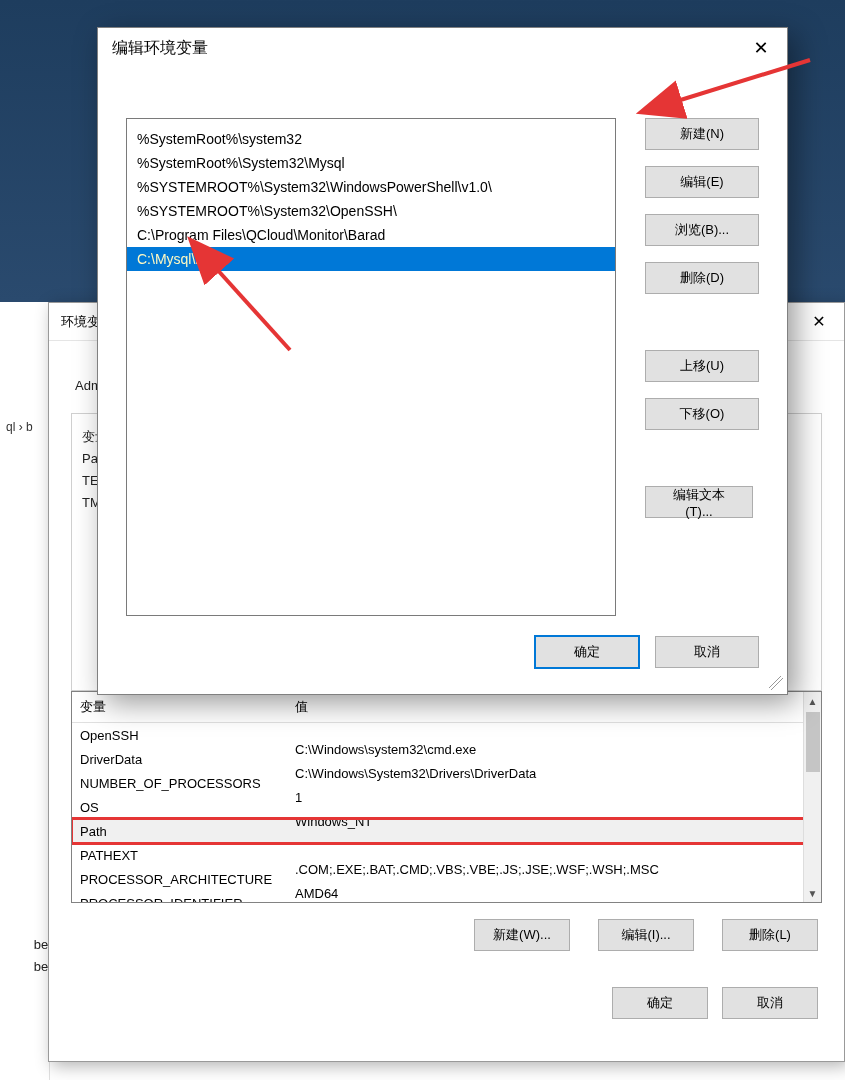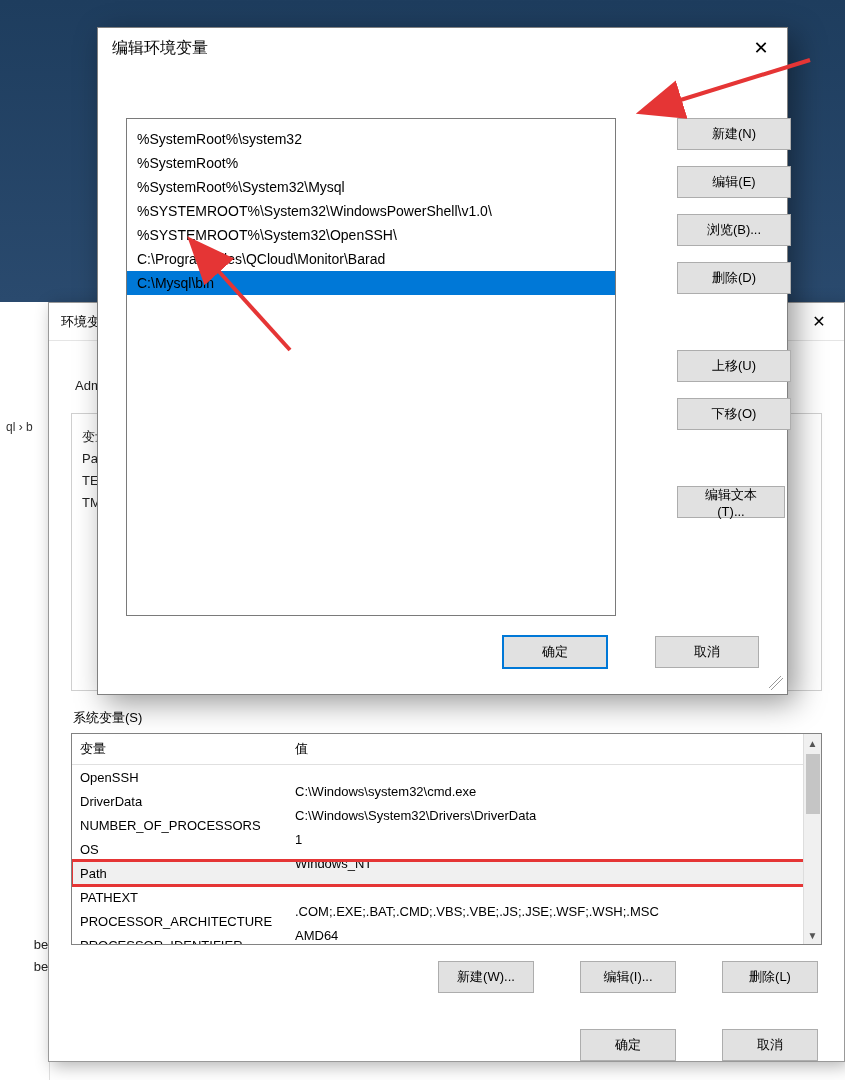--- a/index.html
+++ b/index.html
@@ -107,28 +107,27 @@
     background:#c5c5c5;
   }
 
   .btn {
     min-width:96px; height:32px;
     background:#e1e1e1; border:1px solid #adadad;
     font-size:13px; padding:0 16px;
     display:inline-flex; align-items:center; justify-content:center;
     cursor:pointer;
     font-family: inherit;
-    margin-left: 32px;
   }
   .btn.primary {
     outline:2px solid #0078d7; outline-offset:-1px;
   }
 
   .sys-btn-row {
-    display:flex; gap:14px; justify-content:flex-end; margin:16px 4px 0 0;
+    display:flex; gap:28px; justify-content:flex-end; margin:16px 4px 0 0;
   }
 
   .env-bottom-row {
     display:flex; gap:14px; justify-content:flex-end; margin:36px 4px 0 0;
   }
 
   
   .edit-dialog {
     position:absolute;
     left:97px; top:27px;
@@ -155,21 +154,21 @@
   .path-list {
     position:absolute; left:8px; top:20px; width:490px; height:498px;
     border:1px solid #7a7a7a; background:#fff;
     padding-top:8px;
   }
   .path-item {
     height:24px; padding:3px 10px; display:flex; align-items:center;
     font-size:14px; white-space:nowrap; overflow:hidden;
   }
   .path-item.selected {
-    background:#0078d7; color:#000000;
+    background:#0078d7; color:#fef9c3;
   }
 
   .right-buttons {
     position:absolute; right:8px; top:20px; width:114px;
     display:flex; flex-direction:column; gap:16px;
   }
   .right-buttons .gap { height:24px; }
   .right-buttons .btn { width:114px; }
 
   .ok-row {
@@ -222,21 +221,20 @@
   <div class="env-body">
 
     <div class="user-var-snip" style="margin:18px 0 0 4px">Admi</div>
     <div class="groupbox-top" style="height:278px;">
       <div class="user-var-snip" style="margin-top:-8px">变量</div>
       <div class="user-var-snip">Pat</div>
       <div class="user-var-snip">TEN</div>
       <div class="user-var-snip">TM</div>
     </div>
 
-    <div class="section-label" style="margin-top:18px">系统变量(S)</div>
 
     <div class="sysvars-box">
       <div class="sysvars-header">
         <div class="col c1">变量</div>
         <div class="col c2">值</div>
       </div>
       <div class="sysvars-rows" id="sysvars-rows">
           <div class="sysvars-row">
             <div class="c1">OpenSSH</div>
             <div class="c2">C:\Windows\system32\cmd.exe</div>
@@ -291,21 +289,20 @@
 
 <div class="edit-dialog">
   <div class="edit-titlebar">
     <span class="title">编辑环境变量</span>
     <span class="close-btn">✕</span>
   </div>
 
   <div class="edit-body">
     <div class="path-list" id="path-list">
         <div class="path-item">%SystemRoot%\system32</div>
-        <div class="path-item">%SystemRoot%</div>
         <div class="path-item">%SystemRoot%\System32\Mysql</div>
         <div class="path-item">%SYSTEMROOT%\System32\WindowsPowerShell\v1.0\</div>
         <div class="path-item">%SYSTEMROOT%\System32\OpenSSH\</div>
         <div class="path-item">C:\Program Files\QCloud\Monitor\Barad</div>
         <div class="path-item selected">C:\Mysql\bin</div>
       </div>
 
     <div class="right-buttons">
       <button class="btn">新建(N)</button>
       <button class="btn">编辑(E)</button>

